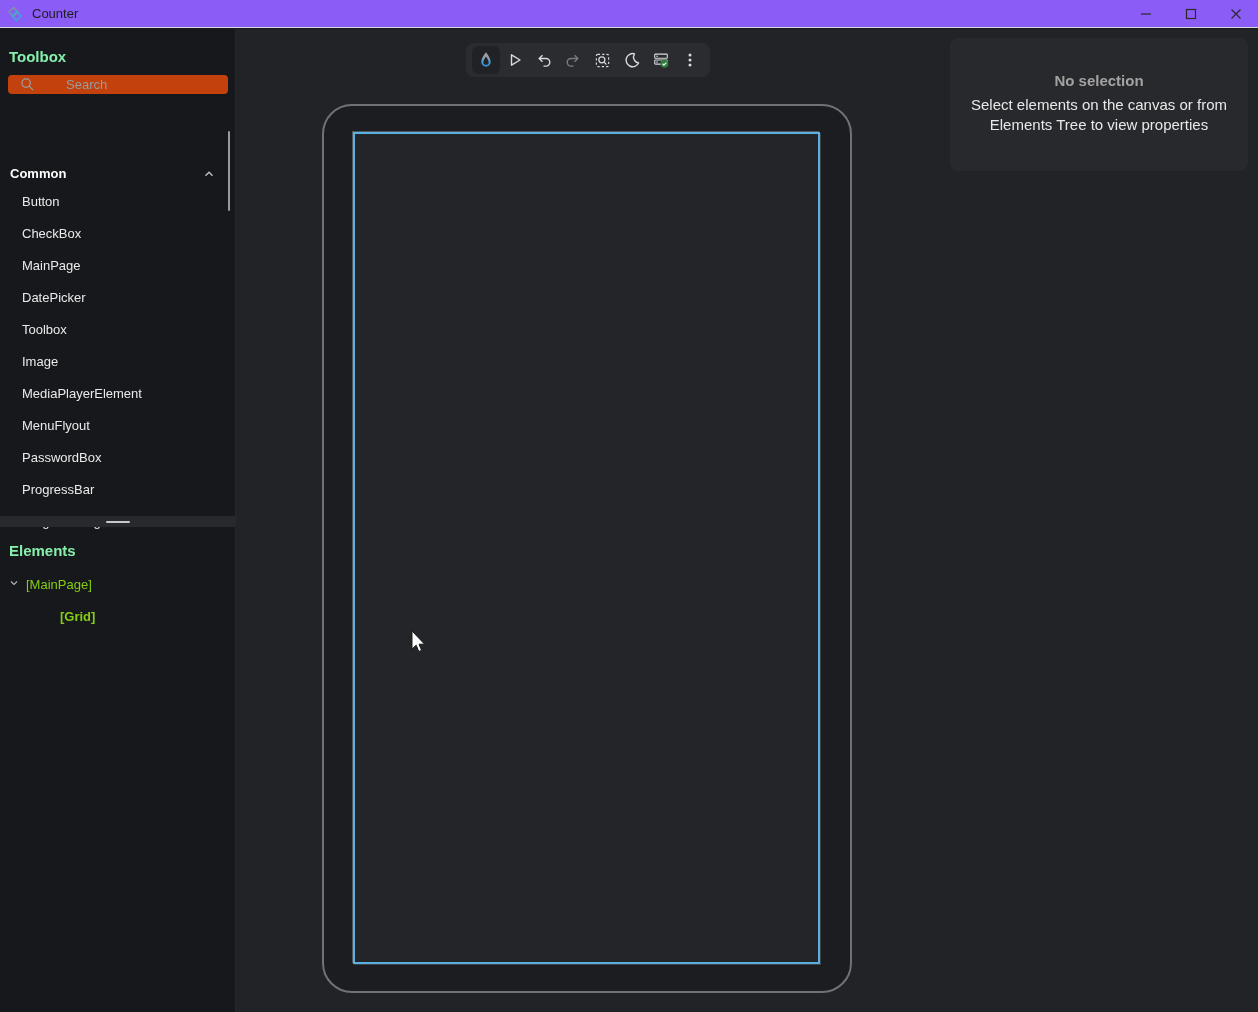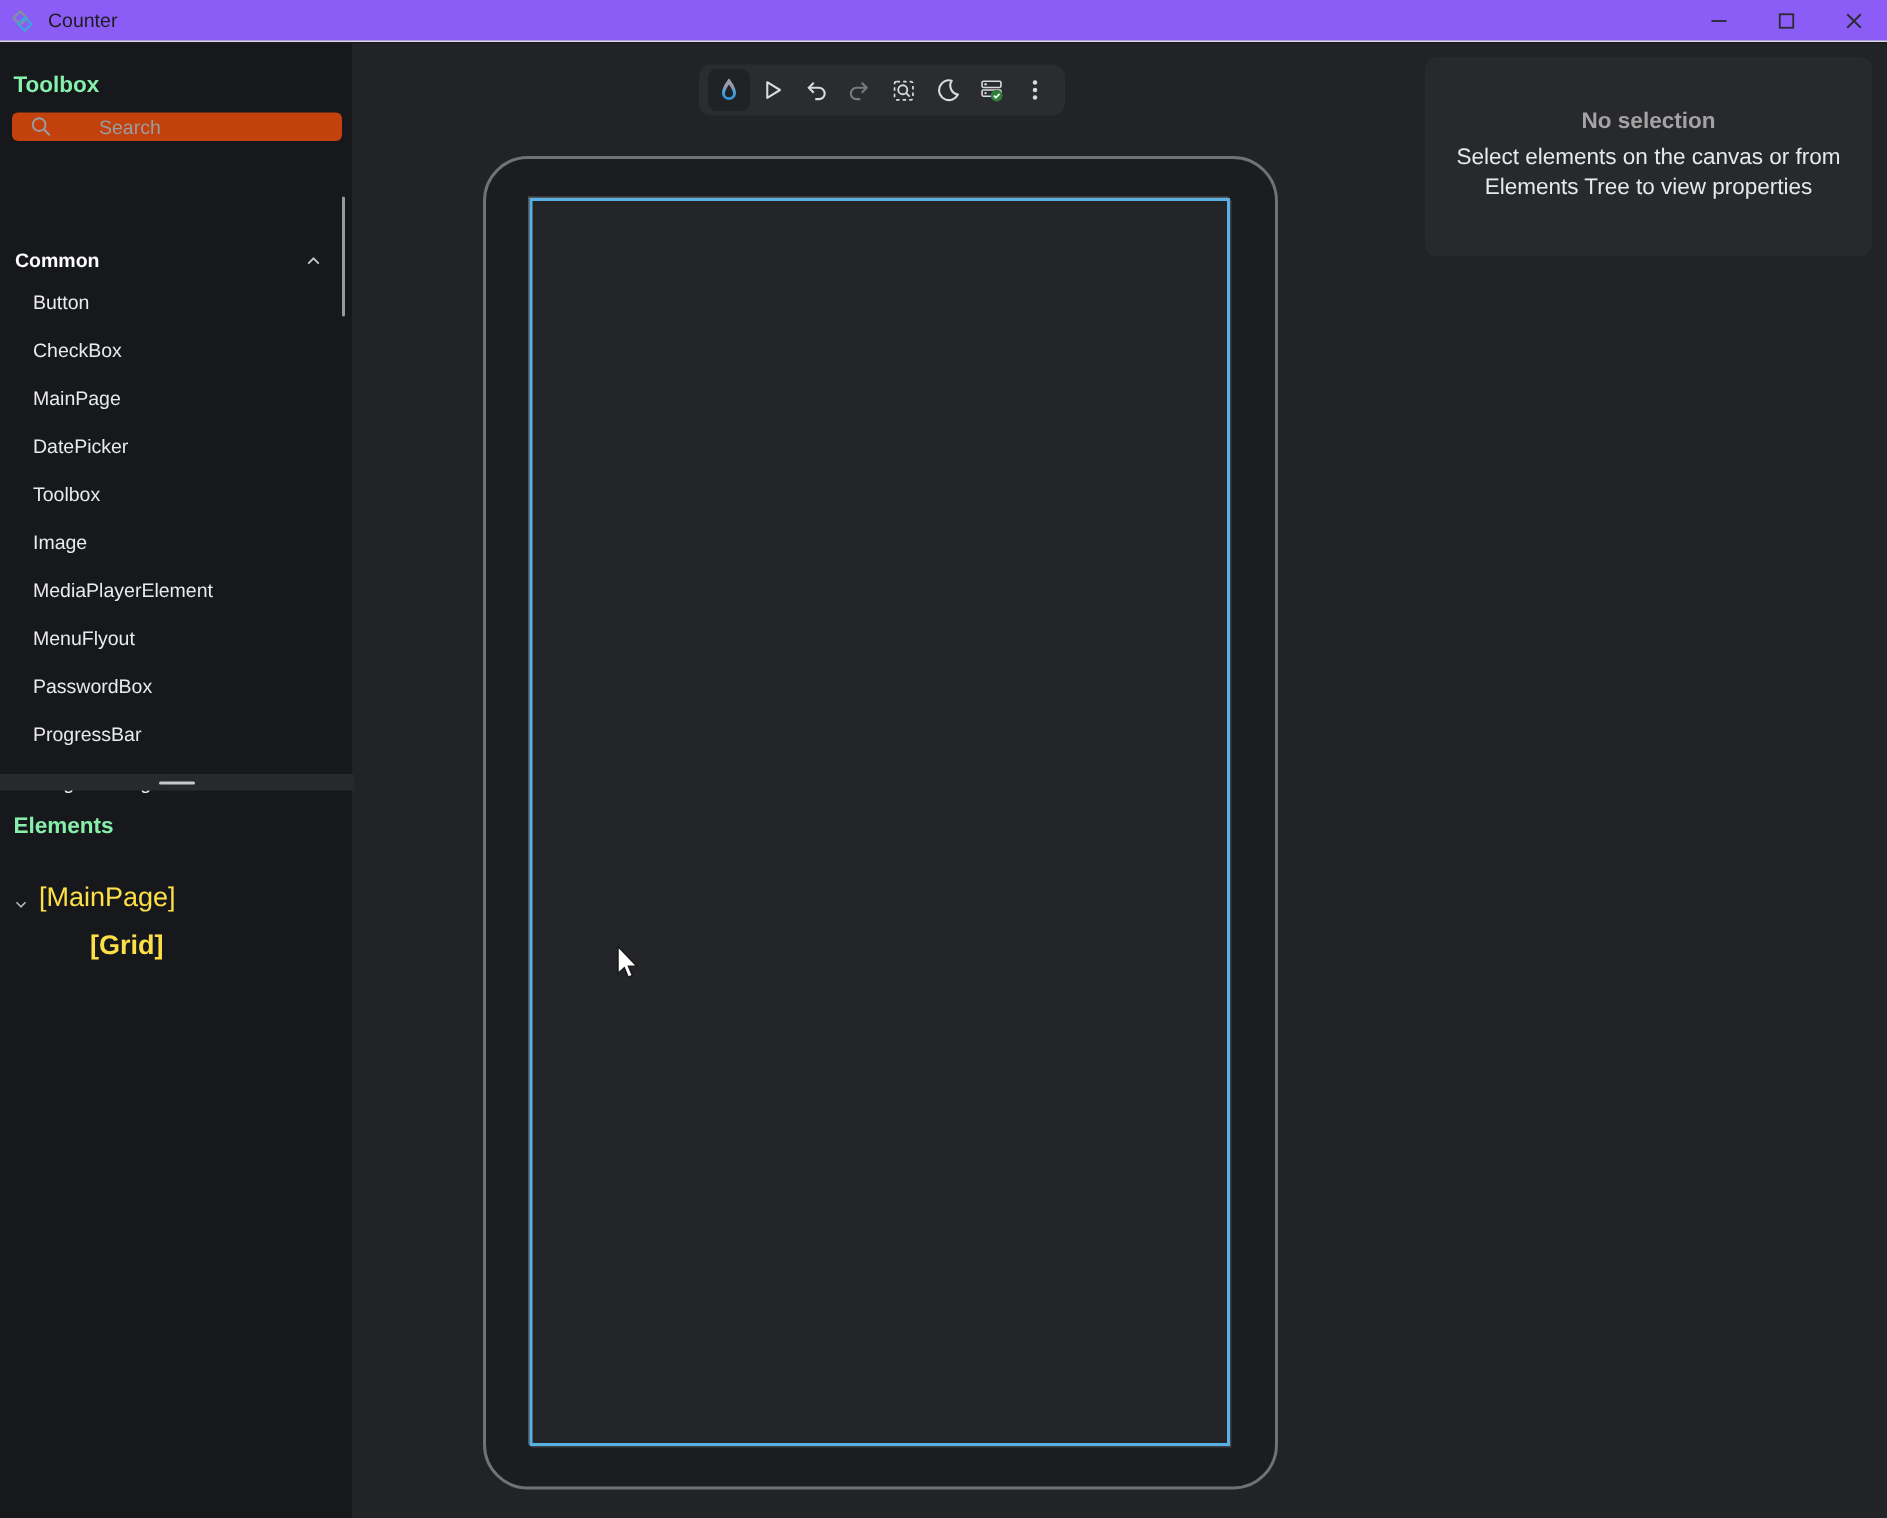--- a/index.html
+++ b/index.html
@@ -45,21 +45,21 @@
   .v-scrollbar { position:absolute; right:5px; top:102px; width:2px; height:80px;
                  background:#97999d; border-radius:2px; }
 
   .splitter { position:absolute; left:0; top:487px; width:236px; height:11px;
               background:#28292d; display:flex; align-items:center; justify-content:center; }
   .splitter .grip { width:24px; height:2px; background:#c7c9cc; border-radius:2px; }
 
   .elements { position:absolute; left:0; top:498px; width:100%; bottom:0; }
   .elements-title { position:absolute; left:9px; top:15px; }
   .tree { position:absolute; left:0; top:50px; width:228px; }
-  .tree-row { height:32px; display:flex; align-items:flex-end; font-size:18px; color:#fde047; cursor:default; }
+  .tree-row { height:32px; display:flex; align-items:flex-start; font-size:13px; color:#84cc16; cursor:default; }
   .tree-row .chev { display:flex; width:16px; justify-content:center; flex:none; }
   .tree-row.d0 { padding-left:6px; }
   .tree-row.d1 { padding-left:22px; }
   .tree-row.d2 { padding-left:56px;font-weight:bold; }
   .tree-row .t-lbl { margin-left:4px; }
 
   
   .workspace { position:relative; flex:1; height:100%; background:#212327; overflow:hidden; }
 
   .toolbar-pill { position:absolute; left:230px; top:14px; width:244px; height:34px;

